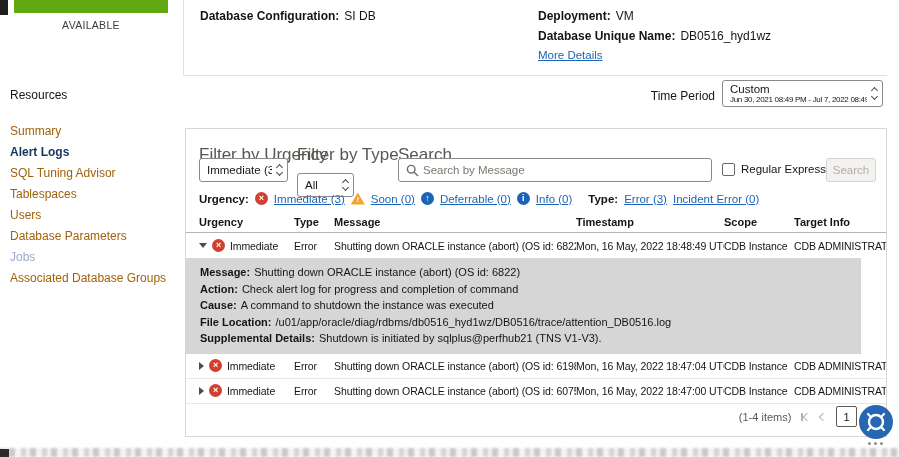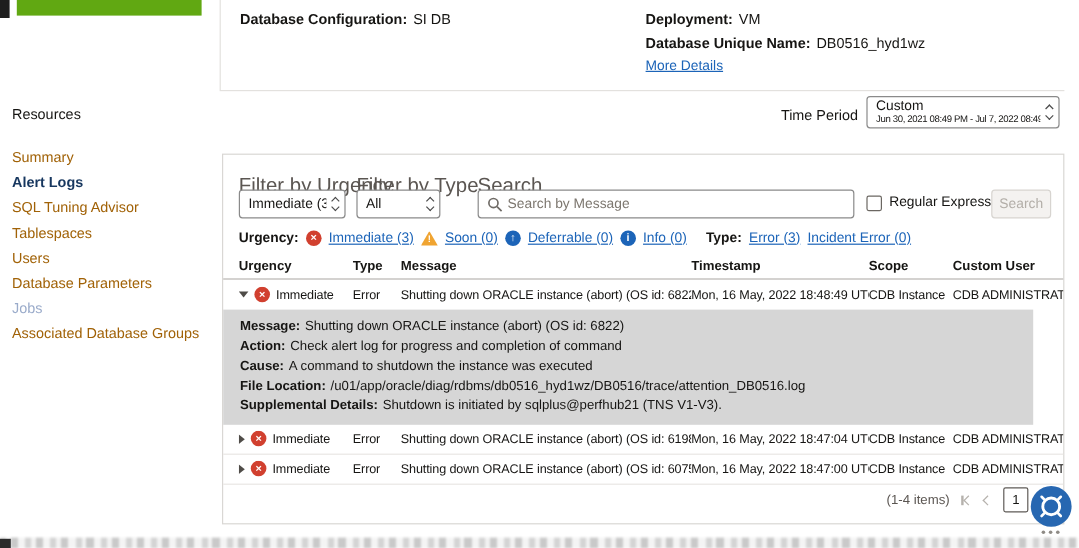--- a/index.html
+++ b/index.html
@@ -111,20 +111,21 @@
     filter:blur(1px); }
   .mark-bl { left:0; bottom:0; width:9px; height:8px; background:#2b2b2b; z-index:6; }
 </style>
 </head>
 <body>
 
 <div class="screen">
 
   <div class="abs mark-tl"></div>
   <div class="abs status-bar"></div>
+  <div class="abs status-label">AVAILABLE</div>
 
   <div class="abs vdiv"></div>
   <div class="abs hdr-divider"></div>
 
   <div class="abs hdr-left">
     <span class="b">Database Configuration:</span><span>SI DB</span>
   </div>
 
   <div class="abs hdr-right">
     <div>
@@ -166,21 +167,21 @@
     <div class="abs flabel" style="left:13px; top:16px;">Filter by Urgency</div>
     <div class="abs select" style="left:13px; top:29px; width:89px;">
       <span class="val">Immediate (3)</span>
       <span class="stepper">
           <span class="chev up"></span>
           <span class="chev down"></span>
         </span>
     </div>
 
     <div class="abs flabel" style="left:111px; top:16px;">Filter by Type</div>
-    <div class="abs select" style="left:111px; top:29px; width:70px;">
+    <div class="abs select" style="left:111px; top:44px; width:57px;">
       <span class="val">All</span>
       <span class="stepper">
           <span class="chev up"></span>
           <span class="chev down"></span>
         </span>
     </div>
 
     <div class="abs flabel" style="left:212px; top:16px;">Search</div>
     <div class="abs searchbox">
       <svg width="13" height="13" viewBox="0 0 13 13">
@@ -211,21 +212,21 @@
     </div>
 
     <div class="abs tbl">
       <div class="thead">
         <span></span>
         <span class="cell">Urgency</span>
         <span class="cell">Type</span>
         <span class="cell">Message</span>
         <span class="cell">Timestamp</span>
         <span class="cell">Scope</span>
-        <span class="cell">Custom User</span>
+        <span class="cell">Target Info</span>
       </div>
 
       <div class="trow" style="border-bottom:none;">
         <span></span>
         <span class="cell urg-cell">
           <span class="caret-down"></span>
           <span class="ic ic-err">×</span>
           <span>Immediate</span>
         </span>
         <span class="cell">Error</span>

